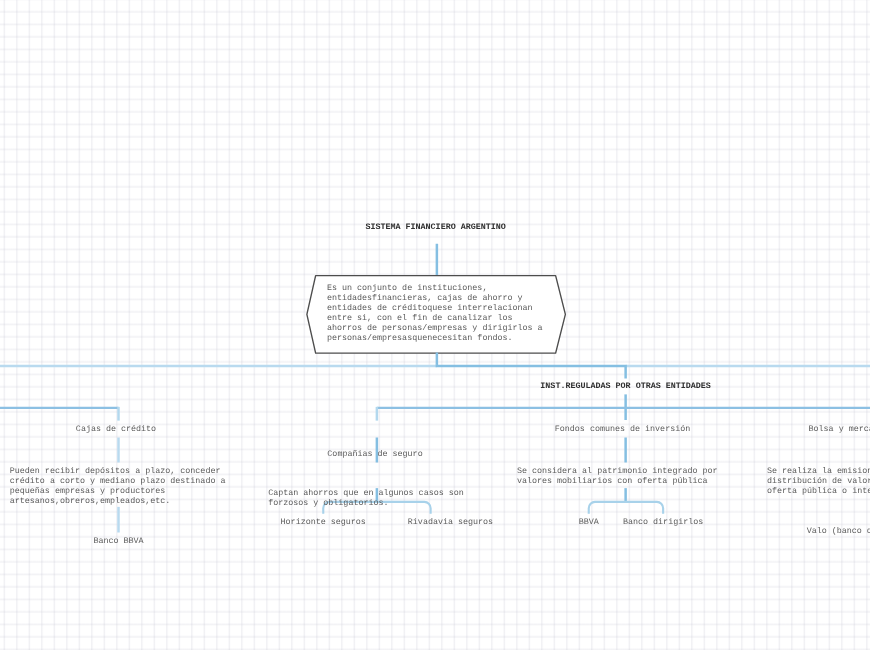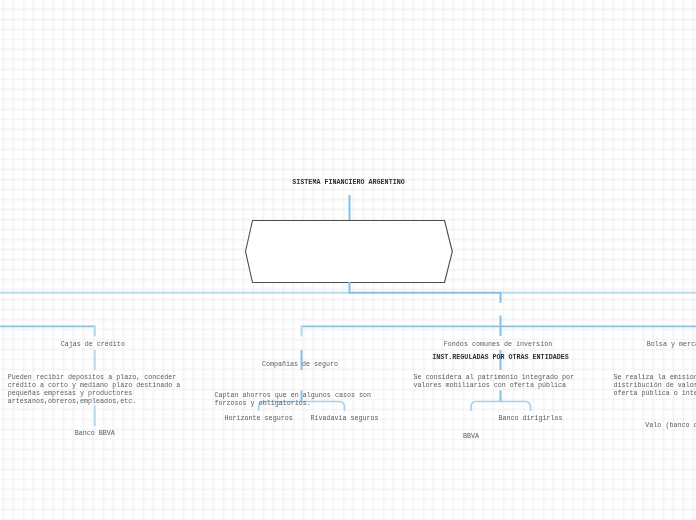--- a/index.html
+++ b/index.html
@@ -53,39 +53,45 @@
 
     <line x1="500.5" y1="350" x2="500.5" y2="370" stroke="#85bfe2" stroke-width="2"></line>
     <line x1="500.5" y1="390.5" x2="500.5" y2="401.5" stroke="#85bfe2" stroke-width="2"></line>
     <path d="M471,411 L471,406.5 A5,5 0 0 1 476,401.5 L525.5,401.5 A5,5 0 0 1 530.5,406.5 L530.5,411" fill="none" stroke="#a8d2ea" stroke-width="1.7"></path>
 
     <line x1="700.5" y1="350" x2="700.5" y2="370" stroke="#85bfe2" stroke-width="2"></line>
     <line x1="700.5" y1="398" x2="700.5" y2="418" stroke="#85bfe2" stroke-width="2"></line>
   </svg>
 
   <div class="lbl bold ctr" style="left:247.5px;top:178px;width:202px;">SISTEMA FINANCIERO ARGENTINO</div>
-  <div class="lbl bold ctr" style="left:400.5px;top:304.5px;width:200px;margin-top:48px;">INST.REGULADAS POR OTRAS ENTIDADES</div>
+  <div class="lbl" style="left:261.5px;top:227px;">Es un conjunto de instituciones,
+entidadesfinancieras, cajas de ahorro y
+entidades de créditoquese interrelacionan
+entre si, con el fin de canalizar los
+ahorros de personas/empresas y dirigirlos a
+personas/empresasquenecesitan fondos.</div>
+  <div class="lbl bold ctr" style="left:400.5px;top:304.5px;width:200px;">INST.REGULADAS POR OTRAS ENTIDADES</div>
 
   <div class="lbl ctr" style="left:5.8px;top:339.5px;width:174px;">Cajas de crédito</div>
   <div class="lbl" style="left:7.8px;top:372.5px;width:174px;">Pueden recibir depósitos a plazo, conceder
 crédito a corto y mediano plazo destinado a
 pequeñas empresas y productores
 artesanos,obreros,empleados,etc.</div>
   <div class="lbl ctr" style="left:44.8px;top:429px;width:100px;">Banco BBVA</div>
 
   <div class="lbl ctr" style="left:213px;top:339.5px;width:174px;margin-top:20px;">Compañias de seguro</div>
   <div class="lbl" style="left:214.5px;top:372.5px;width:174px;margin-top:18px;">Captan ahorros que en algunos casos son
 forzosos y obligatorios.</div>
   <div class="lbl ctr" style="left:208.6px;top:414px;width:100px;text-align:center;">Horizonte seguros</div>
-  <div class="lbl ctr" style="left:294.5px;top:414px;width:100px;">Rivadavia seguros</div>
+  <div class="lbl ctr" style="left:294.5px;top:414px;width:100px;text-align:right;">Rivadavia seguros</div>
 
   <div class="lbl ctr" style="left:411px;top:339.5px;width:174px;">Fondos comunes de inversión</div>
   <div class="lbl" style="left:413.5px;top:372.5px;width:174px;">Se considera al patrimonio integrado por
 valores mobiliarios con oferta pública</div>
-  <div class="lbl ctr" style="left:421px;top:432px;width:100px;">BBVA</div>
+  <div class="lbl ctr" style="left:421px;top:414px;width:100px;">BBVA</div>
   <div class="lbl ctr" style="left:480.5px;top:414px;width:100px;">Banco dirigirlos</div>
 
   <div class="lbl ctr" style="left:612px;top:339.5px;width:174px;">Bolsa y mercado de valores</div>
   <div class="lbl" style="left:613.5px;top:372.5px;width:174px;">Se realiza la emision y
 distribución de valores con
 oferta pública o internacional</div>
   <div class="lbl ctr" style="left:599.5px;top:421px;width:200px;">Valo (banco de valores s.a)</div>
 </div>
 
 </body></html>

